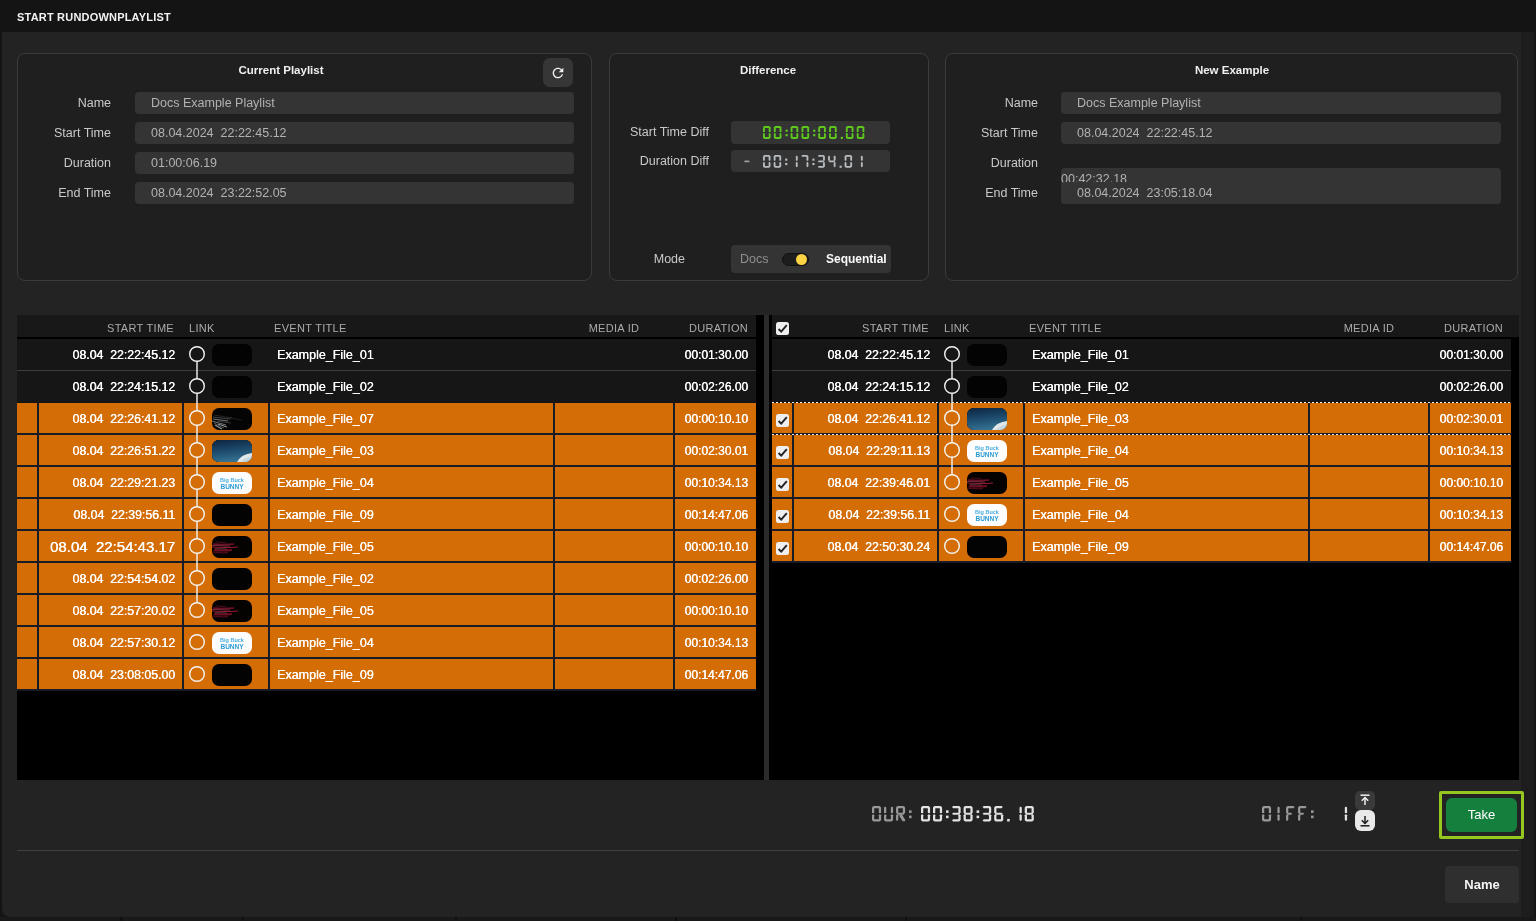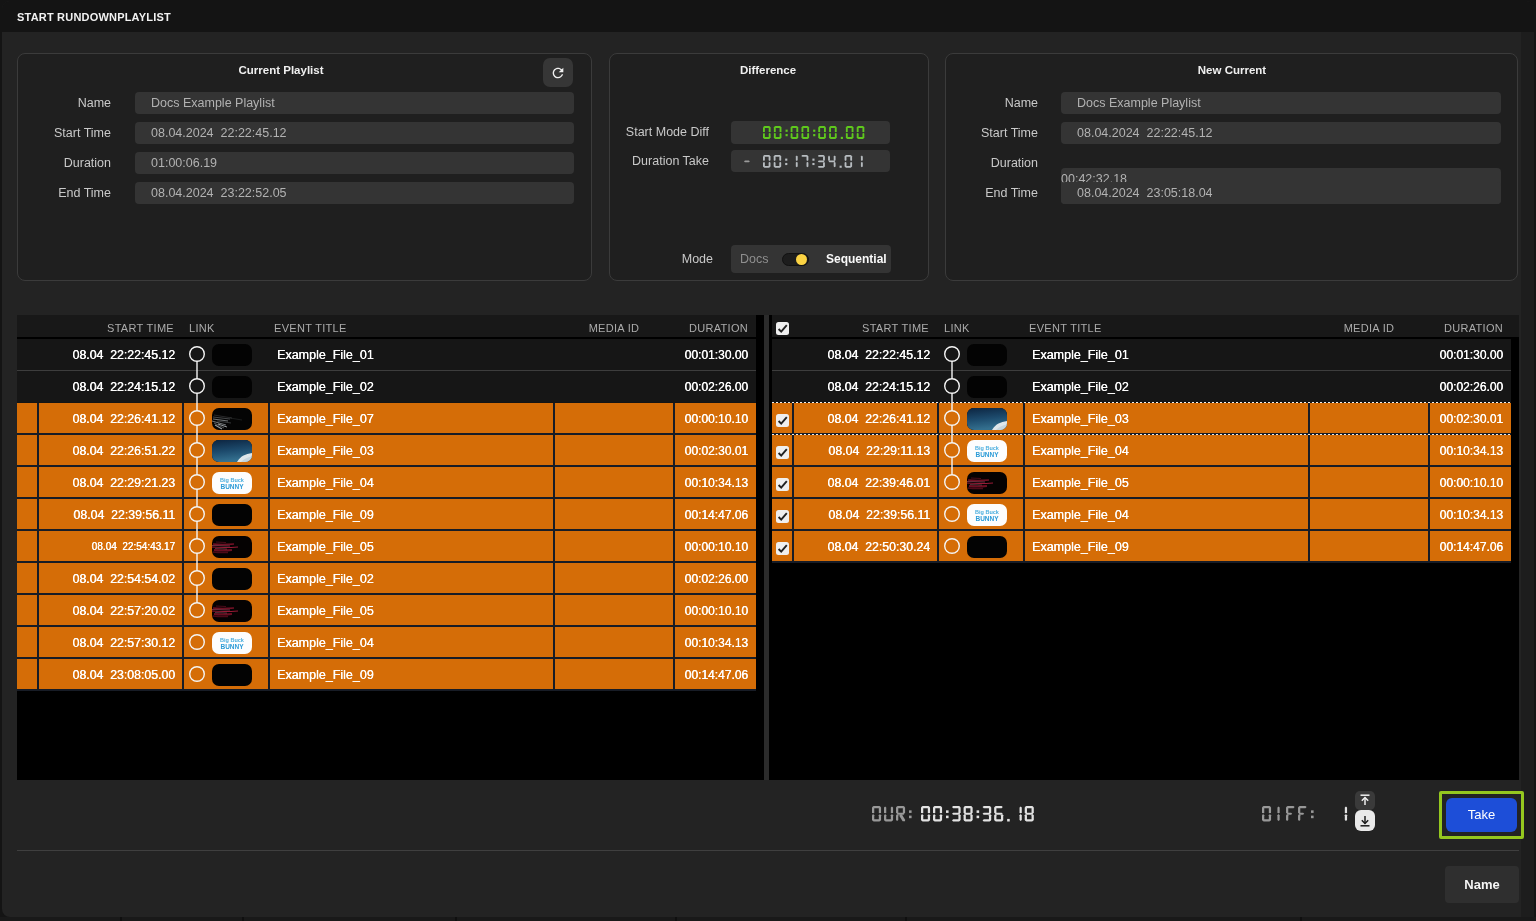--- a/index.html
+++ b/index.html
@@ -6,43 +6,43 @@
 </style></head><body>
 <div class="abs" style="left:2px;top:1px;width:1532px;height:916px;background:#232323;border-radius:8px"></div>
 <div class="abs" style="left:1521px;top:32px;width:13px;height:885px;background:#1d1d1d"></div>
 <div class="abs" style="left:2px;top:1px;width:1532px;height:31px;background:#141414;border-radius:8px 8px 0 0"></div>
 <div class="abs" style="left:17px;top:9px;height:16px;line-height:16px;color:#f2f2f2;font-size:11px;font-weight:bold;letter-spacing:0.2px">START RUNDOWNPLAYLIST</div>
 <div class="abs" style="left:17px;top:53px;width:575px;height:228px;background:#1f1f1f;border:1px solid #3b3b3b;border-radius:8px"></div>
 <div class="abs" style="left:609px;top:53px;width:320px;height:228px;background:#1f1f1f;border:1px solid #3b3b3b;border-radius:8px"></div>
 <div class="abs" style="left:945px;top:53px;width:573px;height:228px;background:#1f1f1f;border:1px solid #3b3b3b;border-radius:8px"></div>
 <div class="abs" style="left:281px;top:64px;width:300px;margin-left:-150px;text-align:center;color:#f0f0f0;font-size:11.5px;font-weight:bold">Current Playlist</div>
 <div class="abs" style="left:768px;top:64px;width:300px;margin-left:-150px;text-align:center;color:#f0f0f0;font-size:11.5px;font-weight:bold">Difference</div>
-<div class="abs" style="left:1232px;top:64px;width:300px;margin-left:-150px;text-align:center;color:#f0f0f0;font-size:11.5px;font-weight:bold">New Current</div>
+<div class="abs" style="left:1232px;top:64px;width:300px;margin-left:-150px;text-align:center;color:#f0f0f0;font-size:11.5px;font-weight:bold">New Example</div>
 <div class="abs" style="left:543px;top:58px;width:30px;height:29px;background:#363636;border-radius:7px"></div>
 <svg class="abs" style="left:550px;top:65px" width="16" height="16" viewBox="0 0 24 24">
     <path fill="#f0f0f0" d="M17.65 6.35C16.2 4.9 14.21 4 12 4c-4.42 0-7.99 3.58-8 8s3.57 8 8 8c3.73 0 6.84-2.55 7.73-6h-2.08c-.82 2.33-3.04 4-5.65 4-3.31 0-6-2.69-6-6s2.69-6 6-6c1.66 0 3.14.69 4.22 1.78L13 11h7V4l-2.35 2.35z"></path>
   </svg>
 <div class="abs" style="left:31px;top:92px;width:80px;height:22px;line-height:22px;color:#c9c9c9;font-size:12.5px;text-align:right">Name</div>
 <div class="abs" style="left:135px;top:92px;width:439px;height:22px;line-height:23px;background:#343434;border-radius:4px;color:#b2b2b2;font-size:12.5px;padding-left:16px;color:#b2b2b2">Docs Example Playlist</div>
 <div class="abs" style="left:31px;top:122px;width:80px;height:22px;line-height:22px;color:#c9c9c9;font-size:12.5px;text-align:right">Start Time</div>
 <div class="abs" style="left:135px;top:122px;width:439px;height:22px;line-height:23px;background:#343434;border-radius:4px;color:#b2b2b2;font-size:12.5px;padding-left:16px;color:#b2b2b2">08.04.2024&nbsp; 22:22:45.12</div>
 <div class="abs" style="left:31px;top:152px;width:80px;height:22px;line-height:22px;color:#c9c9c9;font-size:12.5px;text-align:right">Duration</div>
 <div class="abs" style="left:135px;top:152px;width:439px;height:22px;line-height:23px;background:#343434;border-radius:4px;color:#b2b2b2;font-size:12.5px;padding-left:16px;color:#b2b2b2">01:00:06.19</div>
 <div class="abs" style="left:31px;top:182px;width:80px;height:22px;line-height:22px;color:#c9c9c9;font-size:12.5px;text-align:right">End Time</div>
 <div class="abs" style="left:135px;top:182px;width:439px;height:22px;line-height:23px;background:#343434;border-radius:4px;color:#b2b2b2;font-size:12.5px;padding-left:16px;color:#b2b2b2">08.04.2024&nbsp; 23:22:52.05</div>
 <div class="abs" style="left:938px;top:92px;width:100px;height:22px;line-height:22px;color:#c9c9c9;font-size:12.5px;text-align:right">Name</div>
 <div class="abs" style="left:1061px;top:92px;width:440px;height:22px;line-height:23px;background:#343434;border-radius:4px;color:#b2b2b2;font-size:12.5px;padding-left:16px;color:#b2b2b2">Docs Example Playlist</div>
 <div class="abs" style="left:938px;top:122px;width:100px;height:22px;line-height:22px;color:#c9c9c9;font-size:12.5px;text-align:right">Start Time</div>
 <div class="abs" style="left:1061px;top:122px;width:440px;height:22px;line-height:23px;background:#343434;border-radius:4px;color:#b2b2b2;font-size:12.5px;padding-left:16px;color:#b2b2b2">08.04.2024&nbsp; 22:22:45.12</div>
 <div class="abs" style="left:938px;top:152px;width:100px;height:22px;line-height:22px;color:#c9c9c9;font-size:12.5px;text-align:right">Duration</div>
 <div class="abs" style="left:1061px;top:168px;width:440px;height:36px;line-height:23px;background:#343434;border-radius:4px;color:#b2b2b2;font-size:12.5px;padding-left:0;color:#b2b2b2">00:42:32.18</div>
 <div class="abs" style="left:938px;top:182px;width:100px;height:22px;line-height:22px;color:#c9c9c9;font-size:12.5px;text-align:right">End Time</div>
 <div class="abs" style="left:1061px;top:182px;width:440px;height:22px;line-height:23px;background:#343434;border-radius:4px;color:#b2b2b2;font-size:12.5px;padding-left:16px;color:#b2b2b2">08.04.2024&nbsp; 23:05:18.04</div>
-<div class="abs" style="left:589px;top:121px;width:120px;height:23px;line-height:23px;color:#c9c9c9;font-size:12.5px;text-align:right">Start Mode Diff</div>
-<div class="abs" style="left:589px;top:150px;width:120px;height:22px;line-height:22px;color:#c9c9c9;font-size:12.5px;text-align:right">Duration Take</div>
+<div class="abs" style="left:589px;top:121px;width:120px;height:23px;line-height:23px;color:#c9c9c9;font-size:12.5px;text-align:right">Start Time Diff</div>
+<div class="abs" style="left:589px;top:150px;width:120px;height:22px;line-height:22px;color:#c9c9c9;font-size:12.5px;text-align:right">Duration Diff</div>
 <div class="abs" style="left:731px;top:121px;width:159px;height:23px;background:#343434;border-radius:4px"></div>
 <div class="abs" style="left:731px;top:150px;width:159px;height:22px;background:#343434;border-radius:4px"></div>
 <svg style="position:absolute;left:763.0px;top:126.0px;overflow:visible" width="107" height="13" viewBox="0 0 107 13">
     <g fill="#5fc81d" fill-opacity="1.0">
       <polygon points="0.45,0.94 1.39,0.00 6.21,0.00 7.15,0.94 6.21,1.88 1.39,1.88"></polygon>
       <polygon points="6.66,0.45 7.60,1.39 7.60,5.24 6.66,6.18 5.72,5.24 5.72,1.39"></polygon>
       <polygon points="6.66,6.82 7.60,7.76 7.60,11.61 6.66,12.55 5.72,11.61 5.72,7.76"></polygon>
       <polygon points="0.45,12.06 1.39,11.12 6.21,11.12 7.15,12.06 6.21,13.00 1.39,13.00"></polygon>
       <polygon points="0.94,6.82 1.88,7.76 1.88,11.61 0.94,12.55 0.00,11.61 0.00,7.76"></polygon>
       <polygon points="0.94,0.45 1.88,1.39 1.88,5.24 0.94,6.18 0.00,5.24 0.00,1.39"></polygon>
@@ -136,21 +136,21 @@
       <polygon points="82.05,0.93 82.98,0.00 87.71,0.00 88.64,0.93 87.71,1.86 82.98,1.86"></polygon>
       <polygon points="88.16,0.45 89.09,1.38 89.09,5.16 88.16,6.08 87.23,5.16 87.23,1.38"></polygon>
       <polygon points="88.16,6.72 89.09,7.64 89.09,11.42 88.16,12.35 87.23,11.42 87.23,7.64"></polygon>
       <polygon points="82.05,11.87 82.98,10.94 87.71,10.94 88.64,11.87 87.71,12.80 82.98,12.80"></polygon>
       <polygon points="82.53,6.72 83.46,7.64 83.46,11.42 82.53,12.35 81.60,11.42 81.60,7.64"></polygon>
       <polygon points="82.53,0.45 83.46,1.38 83.46,5.16 82.53,6.08 81.60,5.16 81.60,1.38"></polygon>
       <polygon points="98.85,0.45 99.78,1.38 99.78,5.16 98.85,6.08 97.92,5.16 97.92,1.38"></polygon>
       <polygon points="98.85,6.72 99.78,7.64 99.78,11.42 98.85,12.35 97.92,11.42 97.92,7.64"></polygon>
     </g>
   </svg>
-<div class="abs" style="left:613px;top:245px;width:100px;height:28px;line-height:28px;color:#c9c9c9;font-size:12.5px;text-align:right">Mode</div>
+<div class="abs" style="left:585px;top:245px;width:100px;height:28px;line-height:28px;color:#c9c9c9;font-size:12.5px;text-align:right">Mode</div>
 <div class="abs" style="left:731px;top:245px;width:160px;height:28px;background:#343434;border-radius:4px"></div>
 <div class="abs" style="left:740px;top:245px;height:28px;line-height:28px;color:#8f8f8f;font-size:12.5px">Docs</div>
 <div class="abs" style="left:782px;top:253px;width:27px;height:13px;background:#1d1d1d;border-radius:7px;border:1px solid #111"></div>
 <div class="abs" style="left:796px;top:254px;width:11px;height:11px;background:#fbd343;border-radius:50%"></div>
 <div class="abs" style="left:826px;top:245px;height:28px;line-height:28px;color:#fafafa;font-size:12px;font-weight:bold">Sequential</div>
 <div class="abs" style="left:17px;top:315px;width:747px;height:465px;background:#000">
 <div class="abs" style="left:0;top:0;width:747px;height:22px;background:#181818"></div>
 <div class="abs" style="left:21px;top:0;width:136px;text-align:right;height:22px;line-height:26px;color:#ababab;font-size:11px;letter-spacing:0.3px">START TIME</div>
 <div class="abs" style="left:172px;top:0;height:22px;line-height:26px;color:#ababab;font-size:11px;letter-spacing:0.3px">LINK</div>
 <div class="abs" style="left:257px;top:0;height:22px;line-height:26px;color:#ababab;font-size:11px;letter-spacing:0.3px">EVENT TITLE</div>
@@ -265,21 +265,21 @@
       <circle cx="13" cy="15" r="7.3" stroke="#f5f5f5" stroke-width="1.4" fill="none"></circle>
     </svg>
 <div style="position:absolute;left:195px;top:189px;width:40px;height:22px;border-radius:7px;overflow:hidden;background:#030303;"></div>
 <div class="abs" style="left:0;top:216px;width:739px;height:32px;background:#171c26"></div>
 <div class="abs" style="left:0.0px;top:216px;width:19.5px;height:30px;background:#d56d07"></div>
 <div class="abs" style="left:21.5px;top:216px;width:143.5px;height:30px;background:#d56d07"></div>
 <div class="abs" style="left:167.0px;top:216px;width:84.0px;height:30px;background:#d56d07"></div>
 <div class="abs" style="left:253.0px;top:216px;width:283.0px;height:30px;background:#d56d07"></div>
 <div class="abs" style="left:538.0px;top:216px;width:118.0px;height:30px;background:#d56d07"></div>
 <div class="abs" style="left:658.0px;top:216px;width:81.0px;height:30px;background:#d56d07"></div>
-<div class="abs" style="left:21px;top:216px;width:137px;height:32px;line-height:32px;text-align:right;color:#fff;font-size:10px;text-shadow:0.4px 0 0 #fff">08.04&nbsp;&nbsp;22:54:43.17</div>
+<div class="abs" style="left:21px;top:216px;width:137px;height:32px;line-height:32px;text-align:right;color:#fff;font-size:15px;text-shadow:0.4px 0 0 #fff">08.04&nbsp;&nbsp;22:54:43.17</div>
 <div class="abs" style="left:260px;top:216px;height:32px;line-height:32px;color:#fff;font-size:12.5px;text-shadow:0.3px 0 0 #fff">Example_File_05</div>
 <div class="abs" style="left:620px;top:216px;width:111px;height:32px;line-height:32px;text-align:right;color:#fff;font-size:12px;text-shadow:0.4px 0 0 #fff">00:00:10.10</div>
 <svg class="abs" style="left:167px;top:216px" width="84" height="32" viewBox="0 0 84 32">
       <line x1="13" y1="0" x2="13" y2="7.7" stroke="#f5f5f5" stroke-width="1.4"></line>
       <line x1="13" y1="22.3" x2="13" y2="32" stroke="#f5f5f5" stroke-width="1.4"></line>
       <circle cx="13" cy="15" r="7.3" stroke="#f5f5f5" stroke-width="1.4" fill="none"></circle>
     </svg>
 <div style="position:absolute;left:195px;top:221px;width:40px;height:22px;border-radius:7px;overflow:hidden;background:#050202;"><svg width="40" height="22">
         <g fill="none">
           <path d="M1 8 Q10 9 22 8" stroke="#7c1228" stroke-width="1.4" opacity="0.9"></path>
@@ -635,21 +635,21 @@
   </svg>
 <div class="abs" style="left:1355px;top:810px;width:20px;height:21px;background:#e9e9e9;border-radius:6px"></div>
 <svg class="abs" style="left:1357px;top:813px" width="16" height="16" viewBox="0 0 16 16">
     <g stroke="#1c1c1c" stroke-width="1.5" fill="none">
       <path d="M3.5 12.8 H12.5"></path>
       <path d="M8 3 V10.5"></path>
       <path d="M4.8 7.3 L8 10.5 L11.2 7.3"></path>
     </g>
   </svg>
 <div class="abs" style="left:1439px;top:791px;width:85px;height:48px;border:3px solid #95c71f;padding:4px;border-radius:2px">
-    <div style="width:71px;height:34px;background:#1d4ed8;border-radius:6px;text-align:center;line-height:34px;color:#fff;font-size:13px">Take</div>
+    <div style="width:71px;height:34px;background:#15803d;border-radius:6px;text-align:center;line-height:34px;color:#fff;font-size:13px">Take</div>
   </div>
 <div class="abs" style="left:17px;top:850px;width:1502px;height:1px;background:#3f3f3f"></div>
 <div class="abs" style="left:1445px;top:866px;width:74px;height:37px;background:#2f2f2f;border-radius:4px;text-align:center;line-height:37px;color:#f5f5f5;font-size:13px;font-weight:bold">Name</div>
 <div class="abs" style="left:0;top:917px;width:1536px;height:4px;background:#191919"></div>
 <div class="abs" style="left:120px;top:917px;width:2px;height:4px;background:#0f0f0f"></div>
 <div class="abs" style="left:242px;top:917px;width:2px;height:4px;background:#0f0f0f"></div>
 <div class="abs" style="left:455px;top:917px;width:2px;height:4px;background:#0f0f0f"></div>
 <div class="abs" style="left:675px;top:917px;width:2px;height:4px;background:#0f0f0f"></div>
 <div class="abs" style="left:905px;top:917px;width:2px;height:4px;background:#0f0f0f"></div>
 <div class="abs" style="left:1300px;top:917px;width:2px;height:4px;background:#0f0f0f"></div>

